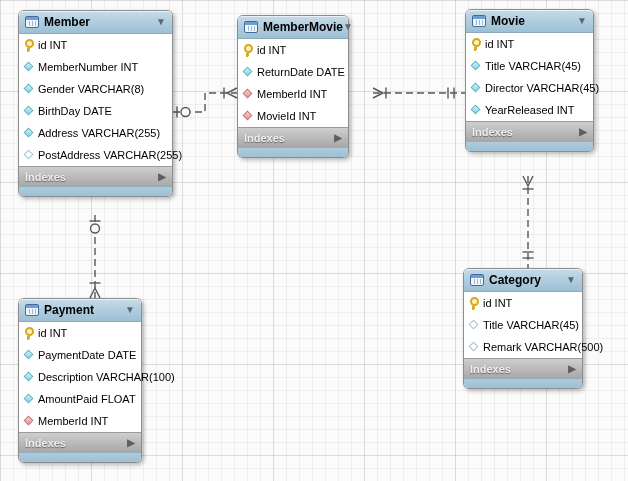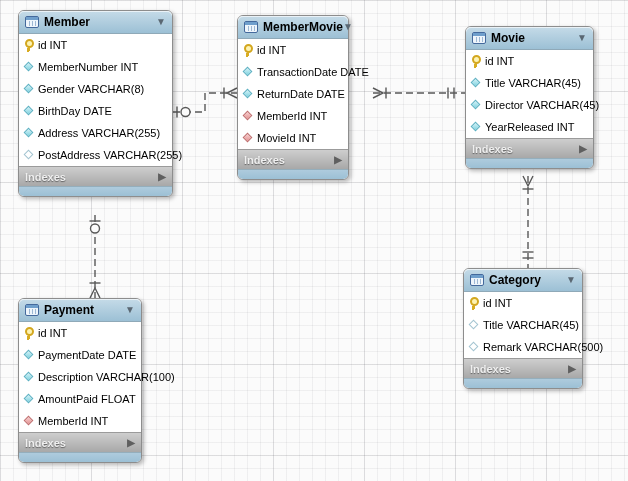--- a/index.html
+++ b/index.html
@@ -166,43 +166,39 @@
       <span class="tname">MemberMovie</span>
       <span class="collapse">▼</span>
     </div>
     <div class="tbody">
       <div class="row">
           <span class="fi primary-key-icon"></span>
           <span>id INT</span>
         </div>
       <div class="row">
           <span class="fi column-icon"></span>
-          <span>TransactionDate DATE</span>
-        </div>
-      <div class="row">
-          <span class="fi column-icon"></span>
           <span>ReturnDate DATE</span>
         </div>
       <div class="row">
           <span class="fi foreign-key-icon"></span>
           <span>MemberId INT</span>
         </div>
       <div class="row">
           <span class="fi foreign-key-icon"></span>
           <span>MovieId INT</span>
         </div>
     </div>
     <div class="indexes">
       <span>Indexes</span>
       <span class="exp">▶</span>
     </div>
     <div class="tfoot"></div>
   </div>
 
-  <div class="table" style="left:465px; top:26px; width:129px;">
+  <div class="table" style="left:465px; top:9px; width:129px;">
     <div class="thead">
       <span class="ticon"></span>
       <span class="tname">Movie</span>
       <span class="collapse">▼</span>
     </div>
     <div class="tbody">
       <div class="row">
           <span class="fi primary-key-icon"></span>
           <span>id INT</span>
         </div>

